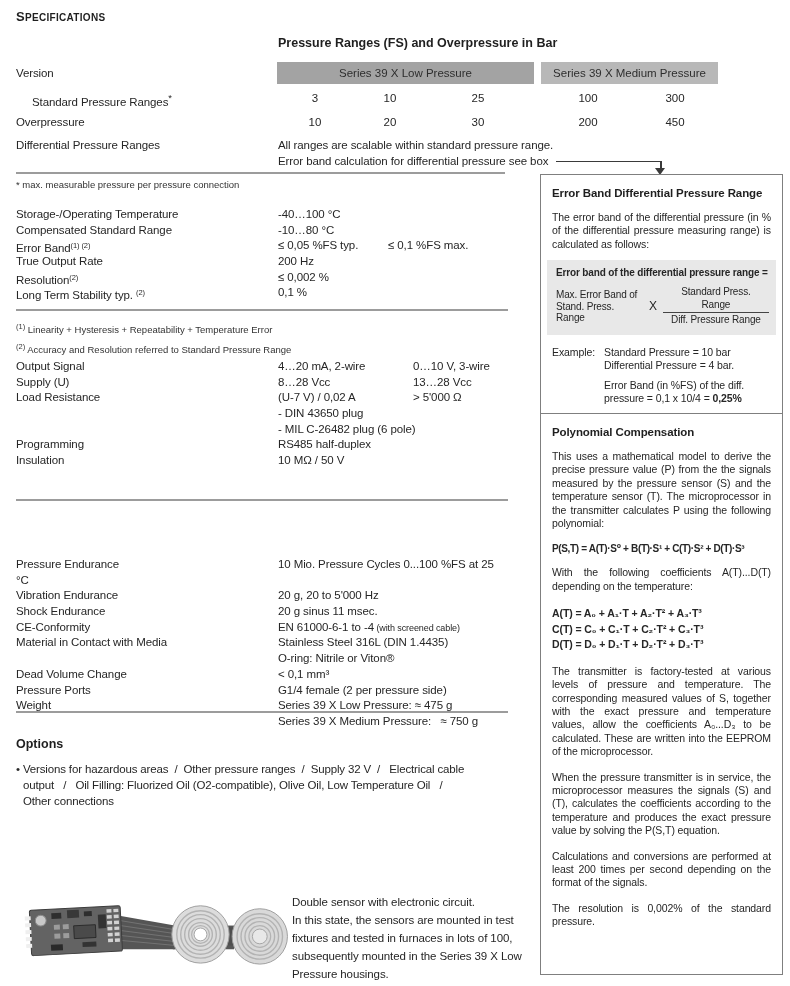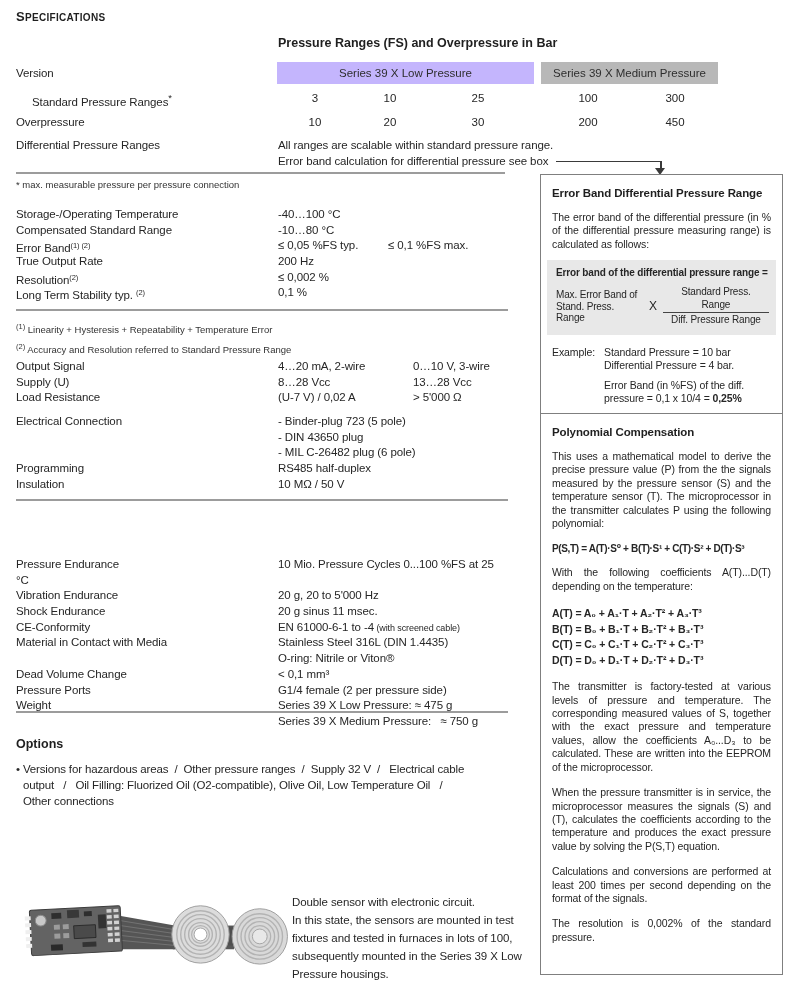--- a/index.html
+++ b/index.html
@@ -63,21 +63,21 @@
 
 <div id="page">
 
   <div class="abs doc-heading" style="left:16px;top:7px;">
     <span class="big">S</span><span class="small">PECIFICATIONS</span>
   </div>
 
   <div class="abs tbl-title" style="left:278px;top:36px;">Pressure Ranges (FS) and Overpressure in Bar</div>
 
   <div class="abs row-label" style="left:16px;top:62px;line-height:22px;">Version</div>
-  <div class="abs hdr-bar" style="left:277px;top:62px;width:257px;background:#c4b5fd;">Series 39 X Low Pressure</div>
+  <div class="abs hdr-bar" style="left:277px;top:62px;width:257px;background:#a3a3a3;">Series 39 X Low Pressure</div>
   <div class="abs hdr-bar" style="left:541px;top:62px;width:177px;background:#b8b8b8;">Series 39 X Medium Pressure</div>
 
   <div class="abs row-label" style="left:32px;top:92px;">
     <span>Standard Pressure Ranges</span><sup>*</sup>
   </div>
   <div class="abs num-cell" style="left:280px;top:92px;">3</div>
   <div class="abs num-cell" style="left:355px;top:92px;">10</div>
   <div class="abs num-cell" style="left:443px;top:92px;">25</div>
   <div class="abs num-cell" style="left:553px;top:92px;">100</div>
   <div class="abs num-cell" style="left:640px;top:92px;">300</div>
@@ -144,24 +144,20 @@
     </div>
     <div class="srow">
       <span class="lab">Supply (U)</span>
       <span class="v1">8…28 Vcc</span>
       <span class="v2">13…28 Vcc</span>
     </div>
     <div class="srow">
       <span class="lab">Load Resistance</span>
       <span class="v1">(U-7 V) / 0,02 A</span>
       <span class="v2">&gt; 5'000 Ω</span>
-    </div>
-    <div class="srow mt8">
-      <span class="lab">Electrical Connection</span>
-      <span class="v1">- Binder-plug 723 (5 pole)</span>
     </div>
     <div class="srow">
       <span class="v1">- DIN 43650 plug</span>
     </div>
     <div class="srow">
       <span class="v1">- MIL C-26482 plug (6 pole)</span>
     </div>
     <div class="srow">
       <span class="lab">Programming</span>
       <span class="v1">RS485 half-duplex</span>
@@ -324,21 +320,20 @@
     </div>
   </div>
 
   <div class="abs side-box" style="left:540px;top:413px;width:243px;height:562px;">
     <div class="bx-title">Polynomial Compensation</div>
     <div class="bx-p">This uses a mathematical model to derive the precise pressure value (P) from the the signals measured by the pressure sensor (S) and the temperature sensor (T). The microprocessor in the transmitter calculates P using the following polynomial:</div>
     <div class="poly-formula">P(S,T) = A(T)·S⁰ + B(T)·S¹ + C(T)·S² + D(T)·S³</div>
     <div class="bx-p">With the following coefficients A(T)...D(T) depending on the temperature:</div>
     <div class="eq-block">
       <div>A(T) = A₀ + A₁·T + A₂·T² + A₃·T³</div>
-      <div>B(T) = B₀ + B₁·T + B₂·T² + B₃·T³</div>
       <div>C(T) = C₀ + C₁·T + C₂·T² + C₃·T³</div>
       <div>D(T) = D₀ + D₁·T + D₂·T² + D₃·T³</div>
     </div>
     <div class="bx-p">The transmitter is factory-tested at various levels of pressure and temperature. The corresponding measured values of S, together with the exact pressure and temperature values, allow the coefficients A₀...D₃ to be calculated. These are written into the EEPROM of the microprocessor.</div>
     <div class="bx-p">When the pressure transmitter is in service, the microprocessor measures the signals (S) and (T), calculates the coefficients according to the temperature and produces the exact pressure value by solving the P(S,T) equation.</div>
     <div class="bx-p">Calculations and conversions are performed at least 200 times per second depending on the format of the signals.</div>
     <div class="bx-p">The resolution is 0,002% of the standard pressure.</div>
   </div>
 
 </div>

